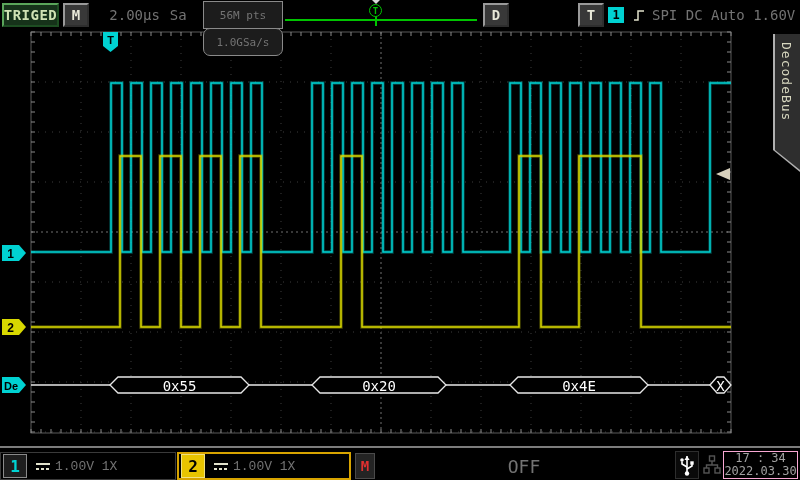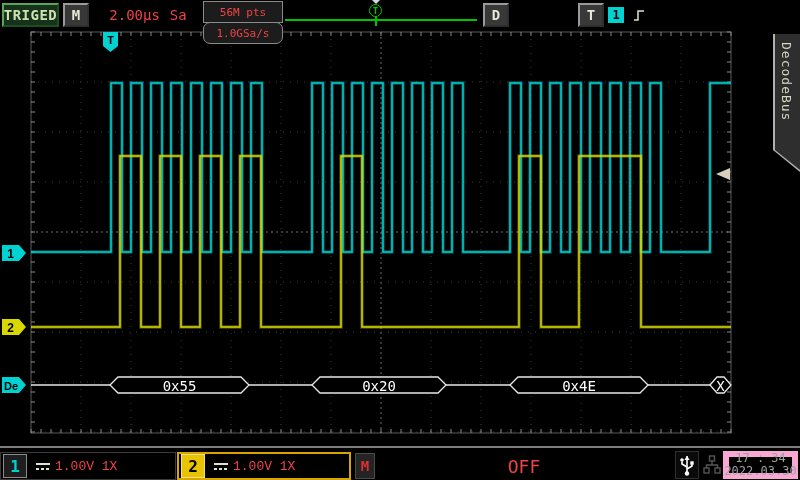--- a/index.html
+++ b/index.html
@@ -2,31 +2,31 @@
 <html><head>
 <meta charset="utf-8">
 <style>
   * { margin:0; padding:0; box-sizing:border-box; }
   html,body { width:800px; height:480px; background:#000; overflow:hidden;
     font-family:"DejaVu Sans Mono", monospace; }
   .abs { position:absolute; }
 
   
   #topbar { position:absolute; left:0; top:0; width:800px; height:30px; background:#000; z-index:5; }
-  .cream { color:#ef4444; }
+  .cream { color:#737373; }
   .btn3d { background:#383838; border:2px solid; border-color:#9a9a9a #2e2e2e #2e2e2e #9a9a9a;
     color:#e8e8d8; font-weight:bold; font-size:14px; display:flex; align-items:center; justify-content:center; }
   #trig-status { left:2px; top:3px; width:57px; height:24px; background:#16321a;
     border:2px solid; border-color:#5aa55a #1d4d22 #1d4d22 #5aa55a; color:#cfe2b4;
     font-size:14px; font-weight:bold; display:flex; align-items:center; justify-content:center; letter-spacing:.5px;text-align:right; }
   #m-btn { left:63px; top:3px; width:26px; height:24px; }
   #tb-group { left:96px; top:3px; width:104px; height:24px; display:flex; gap:10px;
     align-items:center; justify-content:center; font-size:14px; }
   #mem-box { left:203px; top:1px; width:80px; height:28px; font-size:11px; }
-  #mem-box .cell { width:80px; height:22px; background:#1c1c1c; border:1px solid #8a8a8a;
+  #mem-box .cell { width:80px; height:28px; background:#1c1c1c; border:1px solid #8a8a8a;
     display:flex; align-items:center; justify-content:center; }
   #mem-box .cell:last-child { margin-top:-1px;border-radius:7px; }
   #ruler { left:285px; top:19px; width:192px; height:2px; background:#00c400; }
   #ruler-arrow { left:372px; top:0; width:0; height:0; border-left:4px solid transparent;
     border-right:4px solid transparent; border-top:4px solid #d8d8d8; }
   #ruler-stem { left:375px; top:14px; width:2px; height:12px; background:#00c400; }
   #ruler-circle { left:369px; top:4px; width:13px; height:13px; border:1px solid #00c400;
     border-radius:50%; color:#00c400; font-size:9px; font-weight:bold; display:flex;
     align-items:center; justify-content:center; background:#000; }
   #d-btn { left:483px; top:3px; width:26px; height:24px; }
@@ -60,21 +60,21 @@
   #ch1-btn { background:#1e1e1e; border:1px solid #8a8a8a; color:#00d2d2; }
   #ch2-btn { background:#e8c400; border:1px solid #f0e080; color:#000; }
   .chinfo { display:flex; align-items:center; gap:4px; margin-left:8px; font-size:13px;font-family:Liberation Mono, monospace; }
   #math-btn { left:355px; top:5px; width:20px; height:26px; background:#242424; border:1px solid #4a4a4a;
     color:#e03030; font-size:14px; font-weight:bold; display:flex; align-items:center; justify-content:center; }
   #off-region { left:376px; top:4px; width:296px; height:28px; display:flex; align-items:center;
     justify-content:center; font-size:18px; }
   #usb-box { left:675px; top:3px; width:24px; height:28px; background:#0a0a0a; border:1px solid #2e2e2e;
     display:flex; align-items:center; justify-content:center; }
   #lan-box { left:701px; top:3px; width:21px; height:28px; display:flex; align-items:center; justify-content:center; }
-  #clock-box { left:723px; top:3px; width:75px; height:28px; border:6px solid #f9a8d4; color:#a0a0a0;
+  #clock-box { left:723px; top:3px; width:75px; height:28px; border:1px solid #f9a8d4; color:#a0a0a0;
     font-size:12px; display:flex; flex-direction:column; align-items:center; justify-content:center; line-height:13px; }
 </style>
 </head>
 <body>
 
 <svg id="scope-svg" width="800" height="446">
     <line x1="81" y1="32" x2="81" y2="433" stroke="#3d3d3d" stroke-width="1" stroke-dasharray="1 6"></line>
     <line x1="131" y1="32" x2="131" y2="433" stroke="#3d3d3d" stroke-width="1" stroke-dasharray="1 6"></line>
     <line x1="181" y1="32" x2="181" y2="433" stroke="#3d3d3d" stroke-width="1" stroke-dasharray="1 6"></line>
     <line x1="231" y1="32" x2="231" y2="433" stroke="#3d3d3d" stroke-width="1" stroke-dasharray="1 6"></line>
@@ -375,20 +375,21 @@
   <div id="ruler" class="abs"></div>
   <div id="ruler-arrow" class="abs"></div>
   <div id="ruler-stem" class="abs"></div>
   <div id="ruler-circle" class="abs">T</div>
   <div id="d-btn" class="abs btn3d">D</div>
   <div id="t-btn" class="abs btn3d">T</div>
   <div id="trig-src" class="abs">1</div>
   <svg id="slope-ic" class="abs" width="15" height="15">
     <path d="M2,12 h4 v-9 h6" fill="none" stroke="#e2e2cc" stroke-width="1.5"></path>
   </svg>
+  <div id="trig-info" class="abs cream">SPI DC Auto 1.60V</div>
 </div>
 
 <div id="decode-tab">
   <div id="decode-tab-inner"></div>
   <div id="decode-tab-label">DecodeBus</div>
 </div>
 
 <div id="botbar">
   <div id="ch1-sec" class="chsec">
     <div id="ch1-btn" class="chbtn">1</div>

